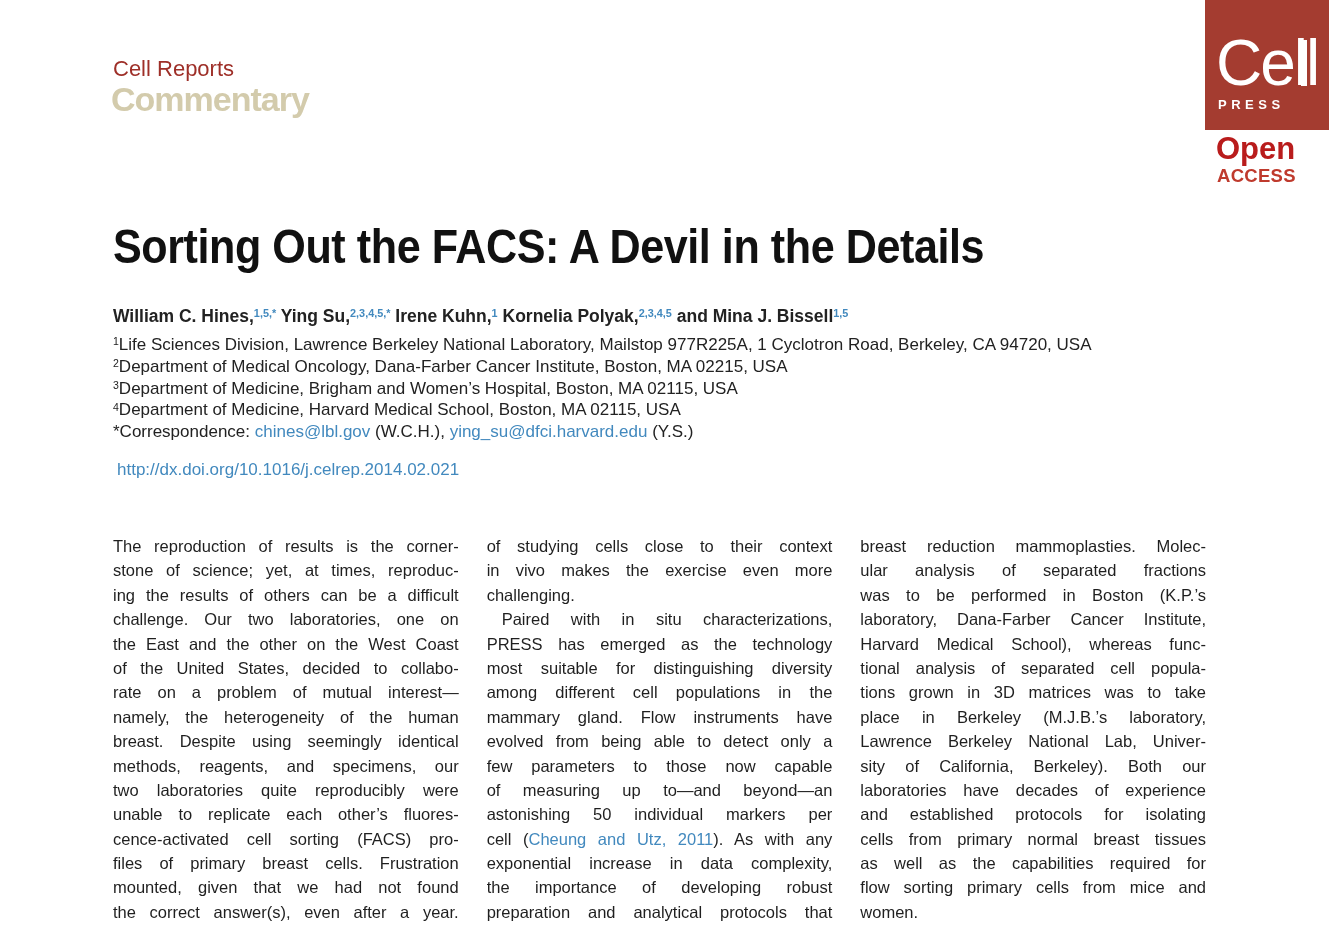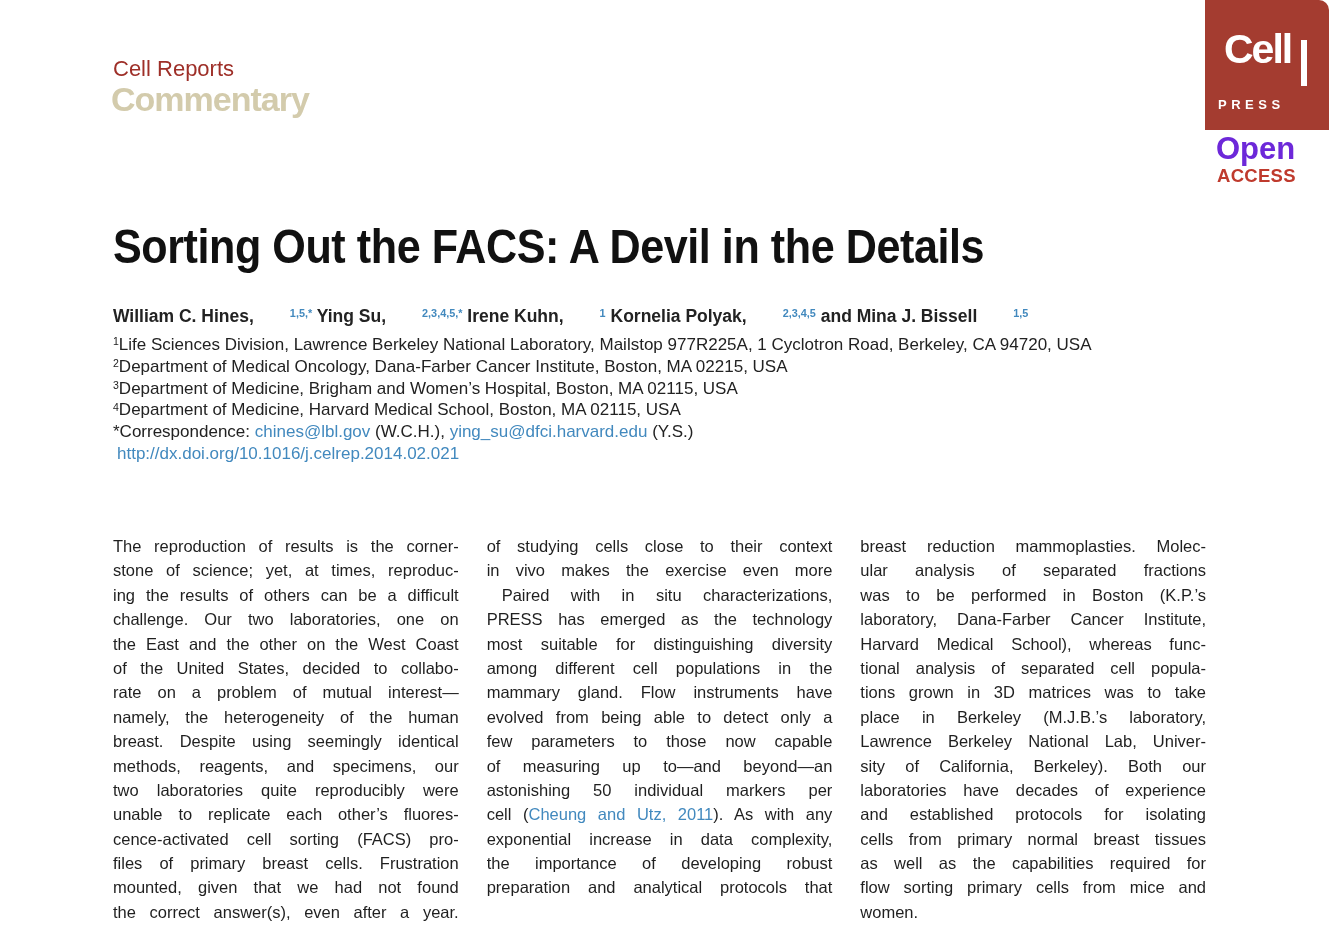--- a/index.html
+++ b/index.html
@@ -1,48 +1,48 @@
 <!DOCTYPE html>
 <html><head>
 <meta charset="utf-8">
 <style>
   html,body{margin:0;padding:0;background:#ffffff;}
   .page{position:relative;width:1329px;height:927px;background:#fff;overflow:hidden;
-        font-family:"Liberation Sans", sans-serif;color:#1f1f1f;border-radius:10px;}
+        font-family:"Liberation Sans", sans-serif;color:#1f1f1f;}
 
   
   .journal-name{position:absolute;left:113px;top:56px;font-size:22px;color:#9e2f28;}
   .journal-section{position:absolute;left:111px;top:80px;font-size:34px;font-weight:bold;
                    color:#d3cbac;letter-spacing:-1px;}
 
   
   .logo-box{position:absolute;left:1205px;top:0;width:124px;height:130px;background:#a43c30;}
-  .logo-cell{position:absolute;left:19px;top:26px;color:#fff;font-weight:bold;font-size:41px;
+  .logo-cell{position:absolute;left:11px;top:26px;color:#fff;font-weight:normal;font-size:64px;
              letter-spacing:-2px;}
   .logo-bar{position:absolute;left:96px;top:40px;width:6px;height:46px;background:#fff;}
   .logo-press{position:absolute;left:13px;top:97px;color:#fff;font-weight:bold;font-size:13px;
               letter-spacing:4.5px;}
-  .open-label{position:absolute;left:1216px;top:131px;font-size:31px;font-weight:bold;color:#6d28d9;text-align:center;}
+  .open-label{position:absolute;left:1216px;top:131px;font-size:31px;font-weight:bold;color:#b91c1c;text-align:center;}
   .access-label{position:absolute;left:1217px;top:165px;font-size:18.5px;font-weight:bold;
                 color:#bf3a2d;letter-spacing:0.3px;text-align:right;}
 
   
   .article-title{position:absolute;left:113px;top:218px;font-size:49px;font-weight:bold;
                  color:#111;letter-spacing:-0.5px;white-space:nowrap;
                  transform:scaleX(0.88);transform-origin:left top;}
 
   
   .author-line{position:absolute;left:113px;top:306px;font-size:17.5px;font-weight:bold;color:#222;
                white-space:nowrap;}
   .sup{font-size:62%;position:relative;top:-0.45em;}
-  .blue{color:#4289be;margin-left:36px;}
+  .blue{color:#4289be;}
   .front-matter{position:absolute;left:113px;top:334px;font-size:17px;line-height:21.8px;
                 color:#222;white-space:nowrap;}
   .fm-line{height:21.8px;}
-  .doi-line{padding-left:4px;}
+  .doi-line{padding-left:4px;margin-top:16px;}
   .link{color:#4289be;text-decoration:none;cursor:pointer;}
 
   
   .columns{position:absolute;left:113px;top:534px;width:1093px;display:flex;gap:28px;}
   .col{flex:1;min-width:0;}
   .tline{height:24.4px;line-height:24.4px;font-size:16.5px;color:#1f1f1f;
          text-align:justify;text-align-last:justify;overflow:visible;}
   .tline.noj{text-align:left;text-align-last:left;}
   .tline.ind{padding-left:15px;}
 </style>
@@ -92,20 +92,21 @@
         <div class="tline">two laboratories quite reproducibly were</div>
         <div class="tline">unable to replicate each other’s fluores-</div>
         <div class="tline">cence-activated cell sorting (FACS) pro-</div>
         <div class="tline">files of primary breast cells. Frustration</div>
         <div class="tline">mounted, given that we had not found</div>
         <div class="tline">the correct answer(s), even after a year.</div>
       </div>
     <div class="col">
         <div class="tline">of studying cells close to their context</div>
         <div class="tline">in vivo makes the exercise even more</div>
+        <div class="tline noj">challenging.</div>
         <div class="tline ind">Paired with in situ characterizations,</div>
         <div class="tline">PRESS has emerged as the technology</div>
         <div class="tline">most suitable for distinguishing diversity</div>
         <div class="tline">among different cell populations in the</div>
         <div class="tline">mammary gland. Flow instruments have</div>
         <div class="tline">evolved from being able to detect only a</div>
         <div class="tline">few parameters to those now capable</div>
         <div class="tline">of measuring up to—and beyond—an</div>
         <div class="tline">astonishing 50 individual markers per</div>
         <div class="tline"><span>cell (</span><span class="link">Cheung and Utz, 2011</span><span>). As with any</span></div>

